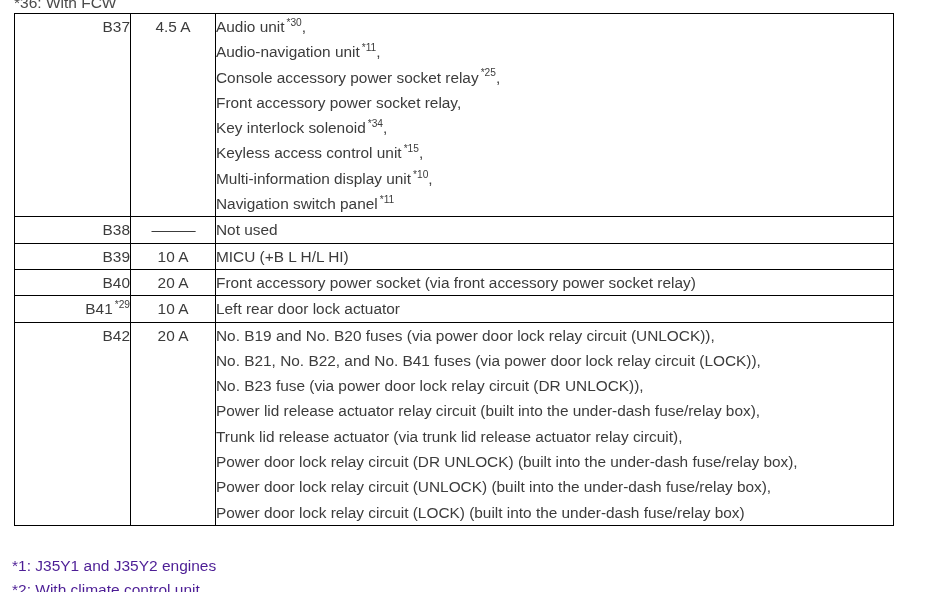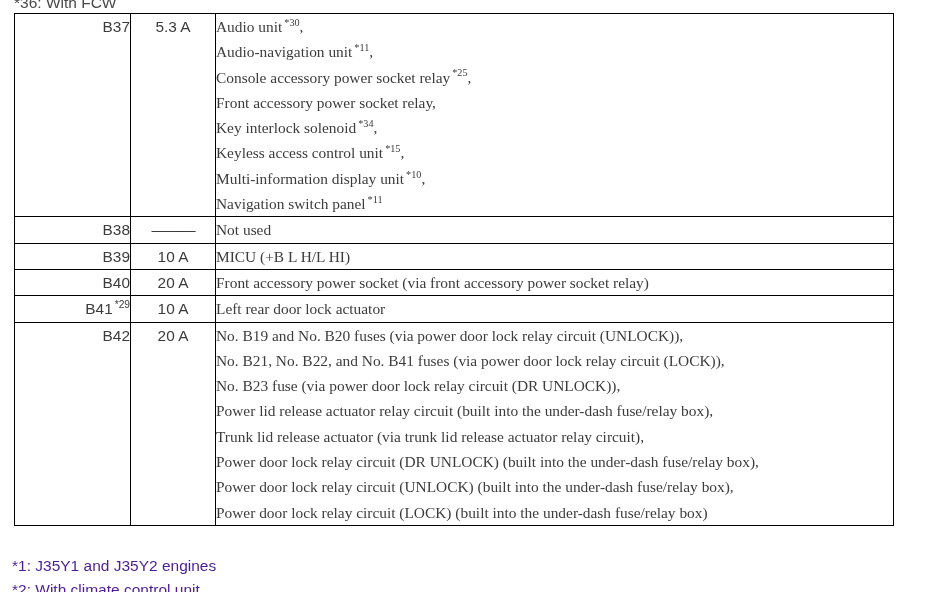--- a/index.html
+++ b/index.html
@@ -61,21 +61,20 @@
     padding: 3px 0 4px 0;
     white-space: nowrap;
   }
   .cell-desc {
     text-align: left;
     padding: 3px 0 4px 7px;
   }
   .desc-line {
     white-space: nowrap;
     display: block;
-    font-family: Liberation Serif, serif;
   }
   sup {
     font-size: 10.2px;
     vertical-align: super;
     line-height: 0;
     margin-left: 2px;
   }
   .dash {
     letter-spacing: -1px;
   }
@@ -102,21 +101,21 @@
 
   <table class="fuse-table">
     <colgroup>
       <col class="col-fuse">
       <col class="col-amp">
       <col class="col-desc">
     </colgroup>
     <tbody>
         <tr>
           <td class="cell-fuse">B37</td>
-          <td class="cell-amp">5.3 A</td>
+          <td class="cell-amp">4.5 A</td>
           <td class="cell-desc">
             <span class="desc-line">Audio unit<sup>*30</sup>,</span>
             <span class="desc-line">Audio-navigation unit<sup>*11</sup>,</span>
             <span class="desc-line">Console accessory power socket relay<sup>*25</sup>,</span>
             <span class="desc-line">Front accessory power socket relay,</span>
             <span class="desc-line">Key interlock solenoid<sup>*34</sup>,</span>
             <span class="desc-line">Keyless access control unit<sup>*15</sup>,</span>
             <span class="desc-line">Multi-information display unit<sup>*10</sup>,</span>
             <span class="desc-line">Navigation switch panel<sup>*11</sup></span>
           </td>

